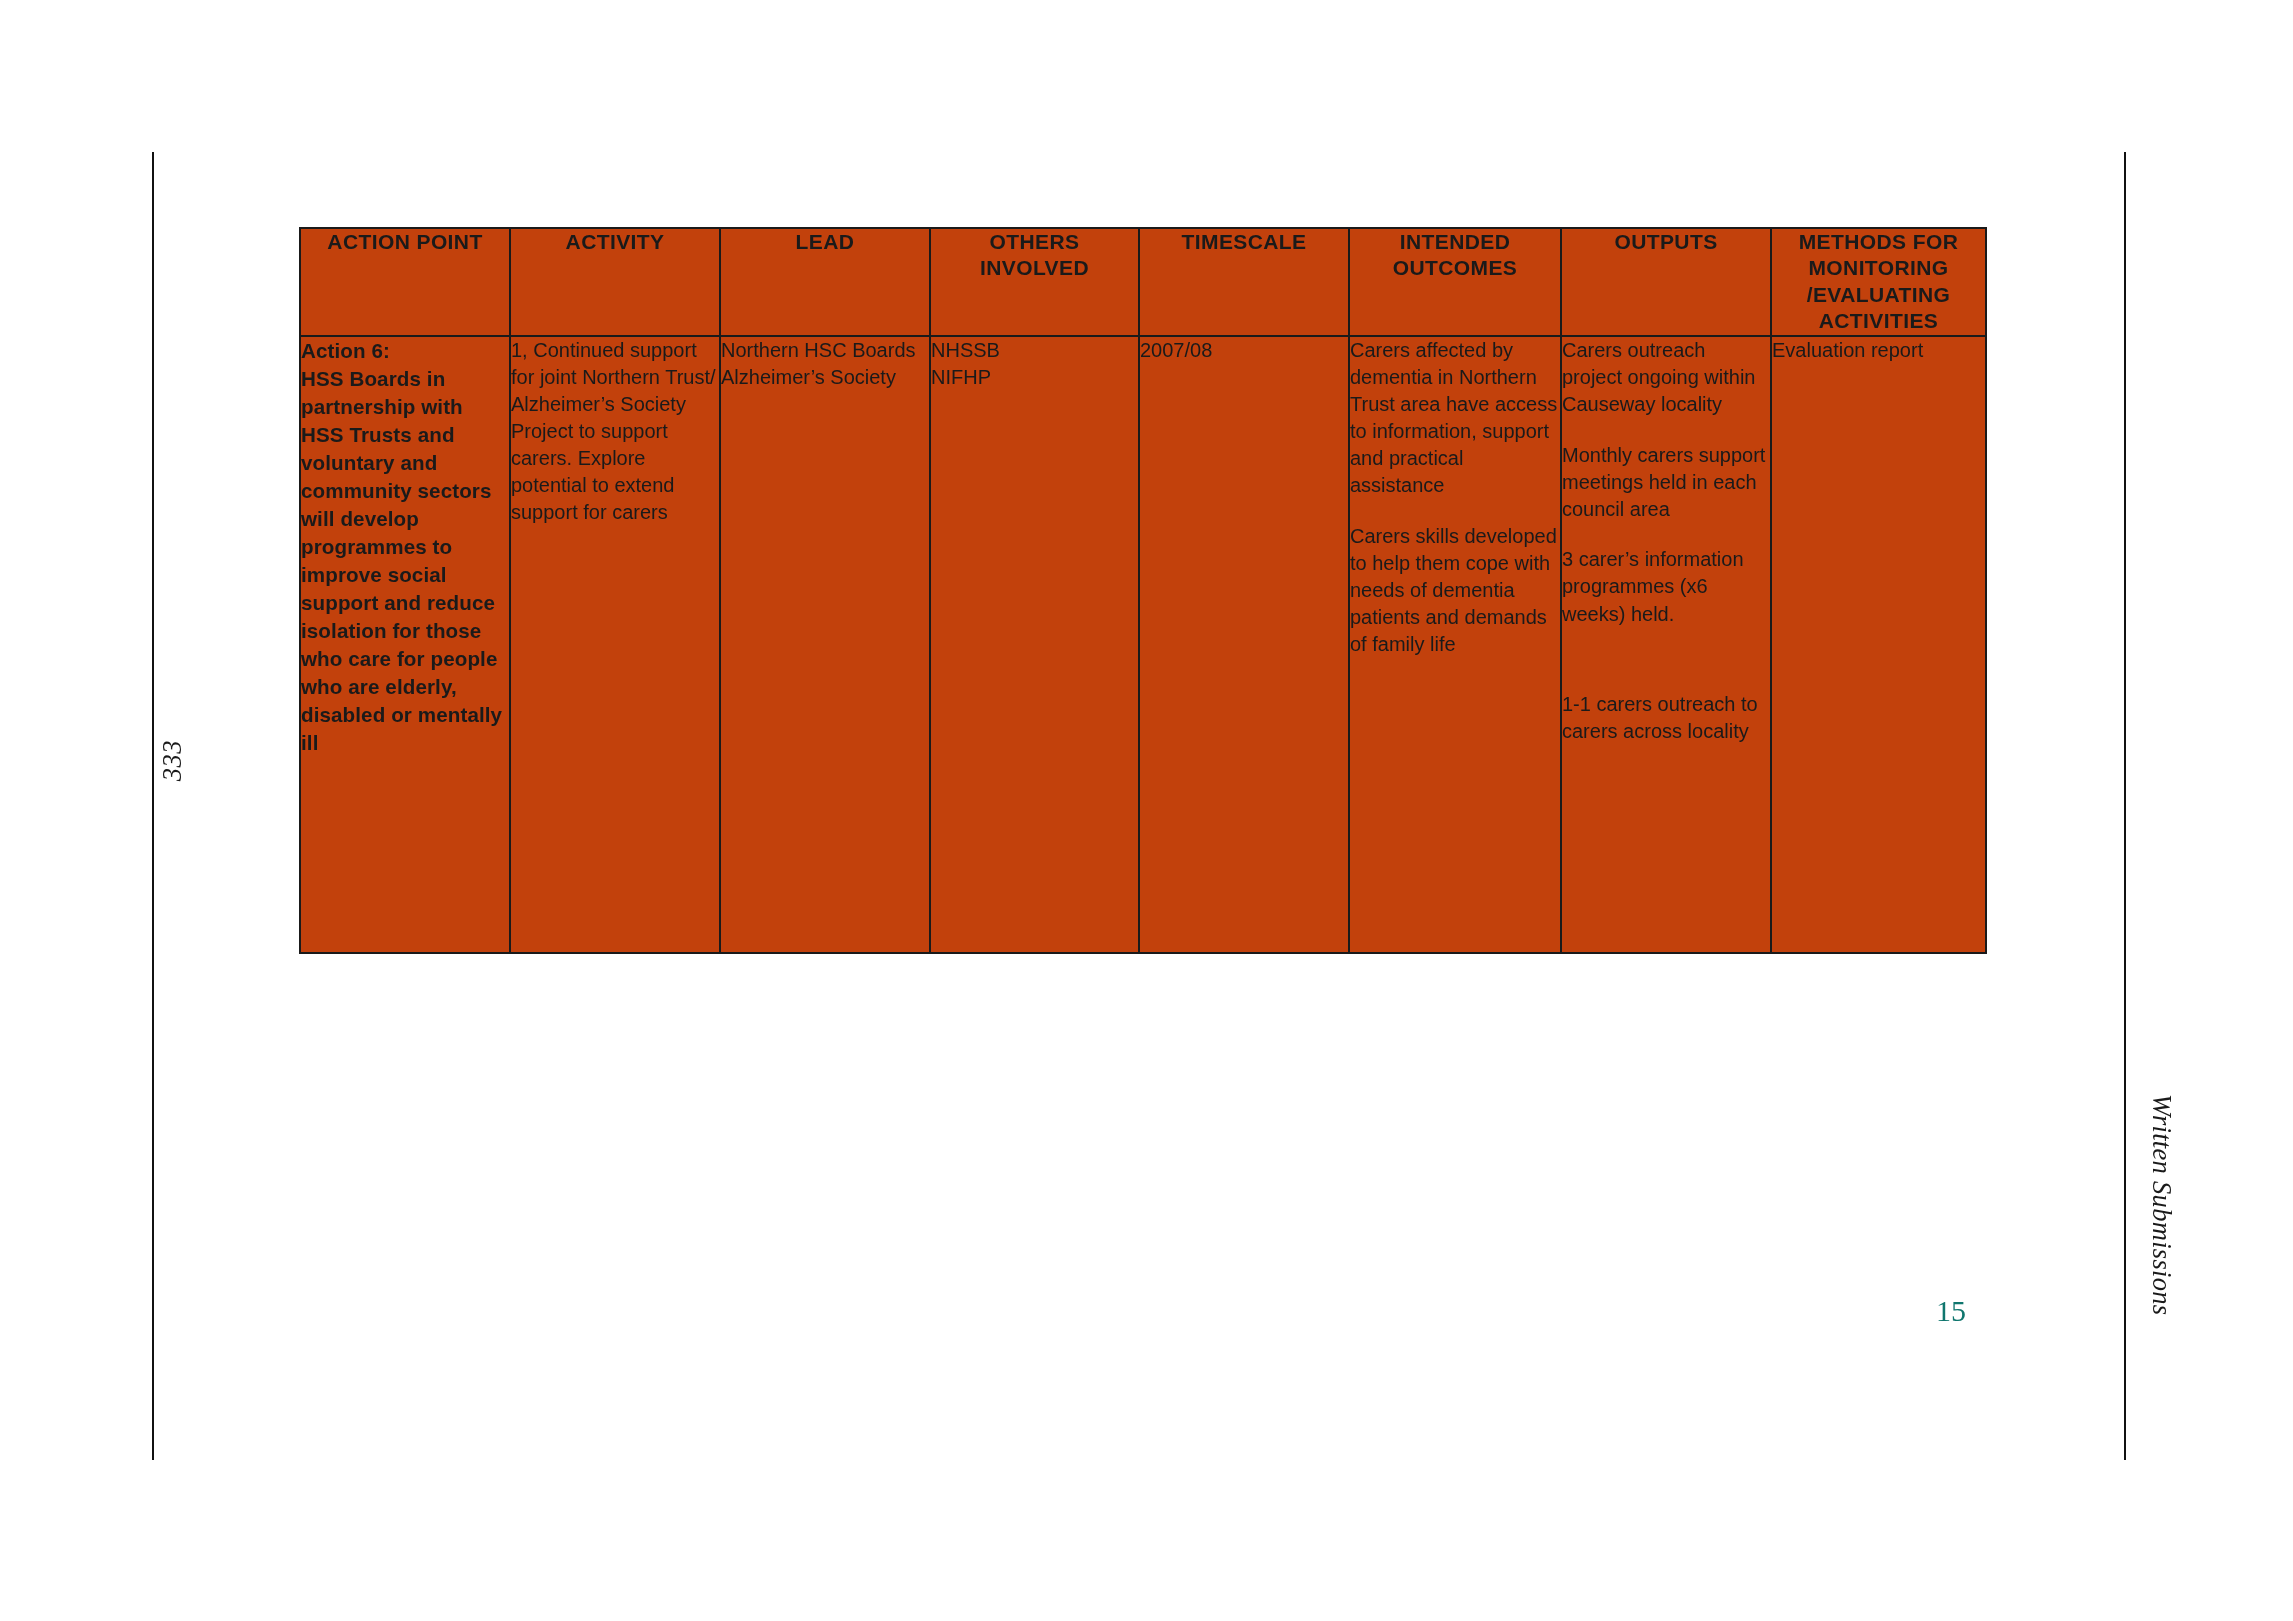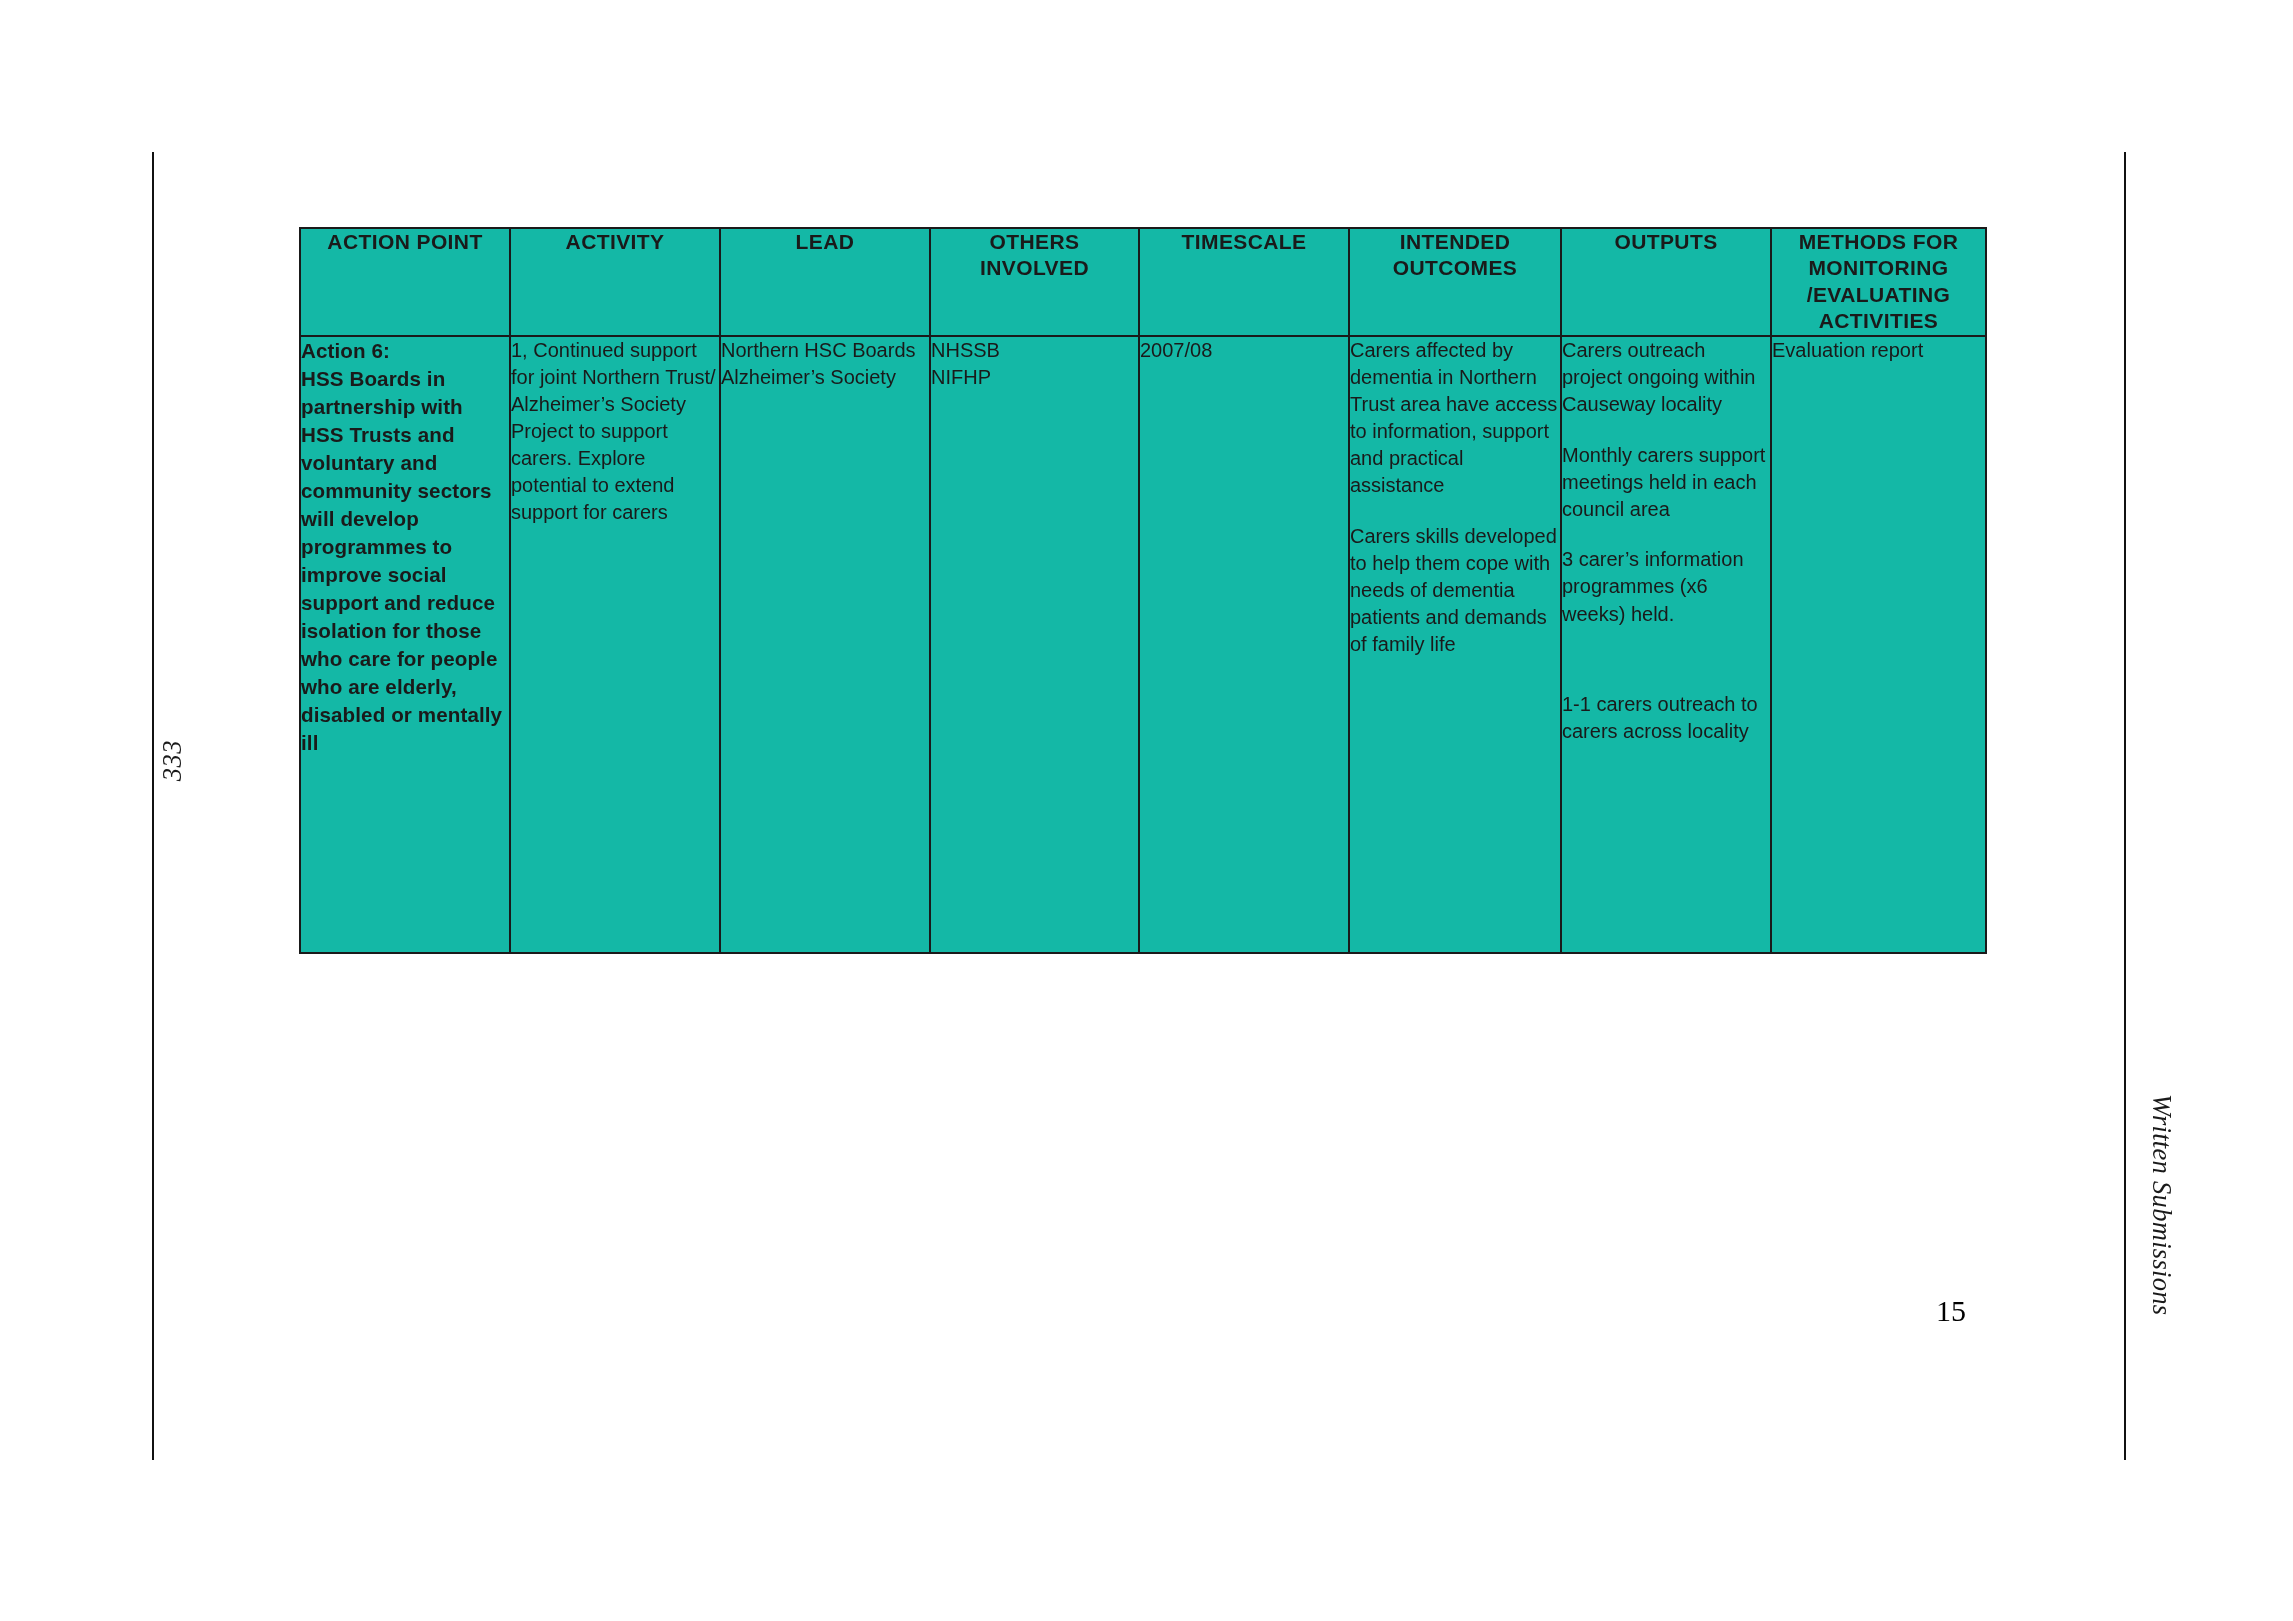--- a/index.html
+++ b/index.html
@@ -59,35 +59,35 @@
 
   
   .page-number {
     position: absolute;
     left: 1892px;
     top: 1294px;
     width: 118px;
     text-align: center;
     font-family: "Liberation Serif", serif;
     font-size: 30px;
-    color: #000000;
+    color: #0f766e;
   }
 
   
   .table-wrap {
     position: absolute;
     left: 299px;
     top: 227px;
     width: 1684px;
   }
   table.action-table {
     border-collapse: collapse;
     width: 1684px;
     table-layout: fixed;
-    background: #14b8a6;
+    background: #c2410c;
   }
   table.action-table td,
   table.action-table th {
     border: 2px solid #1a1a1a;
     vertical-align: top;
     padding: 0;
   }
 
   
   thead th {

